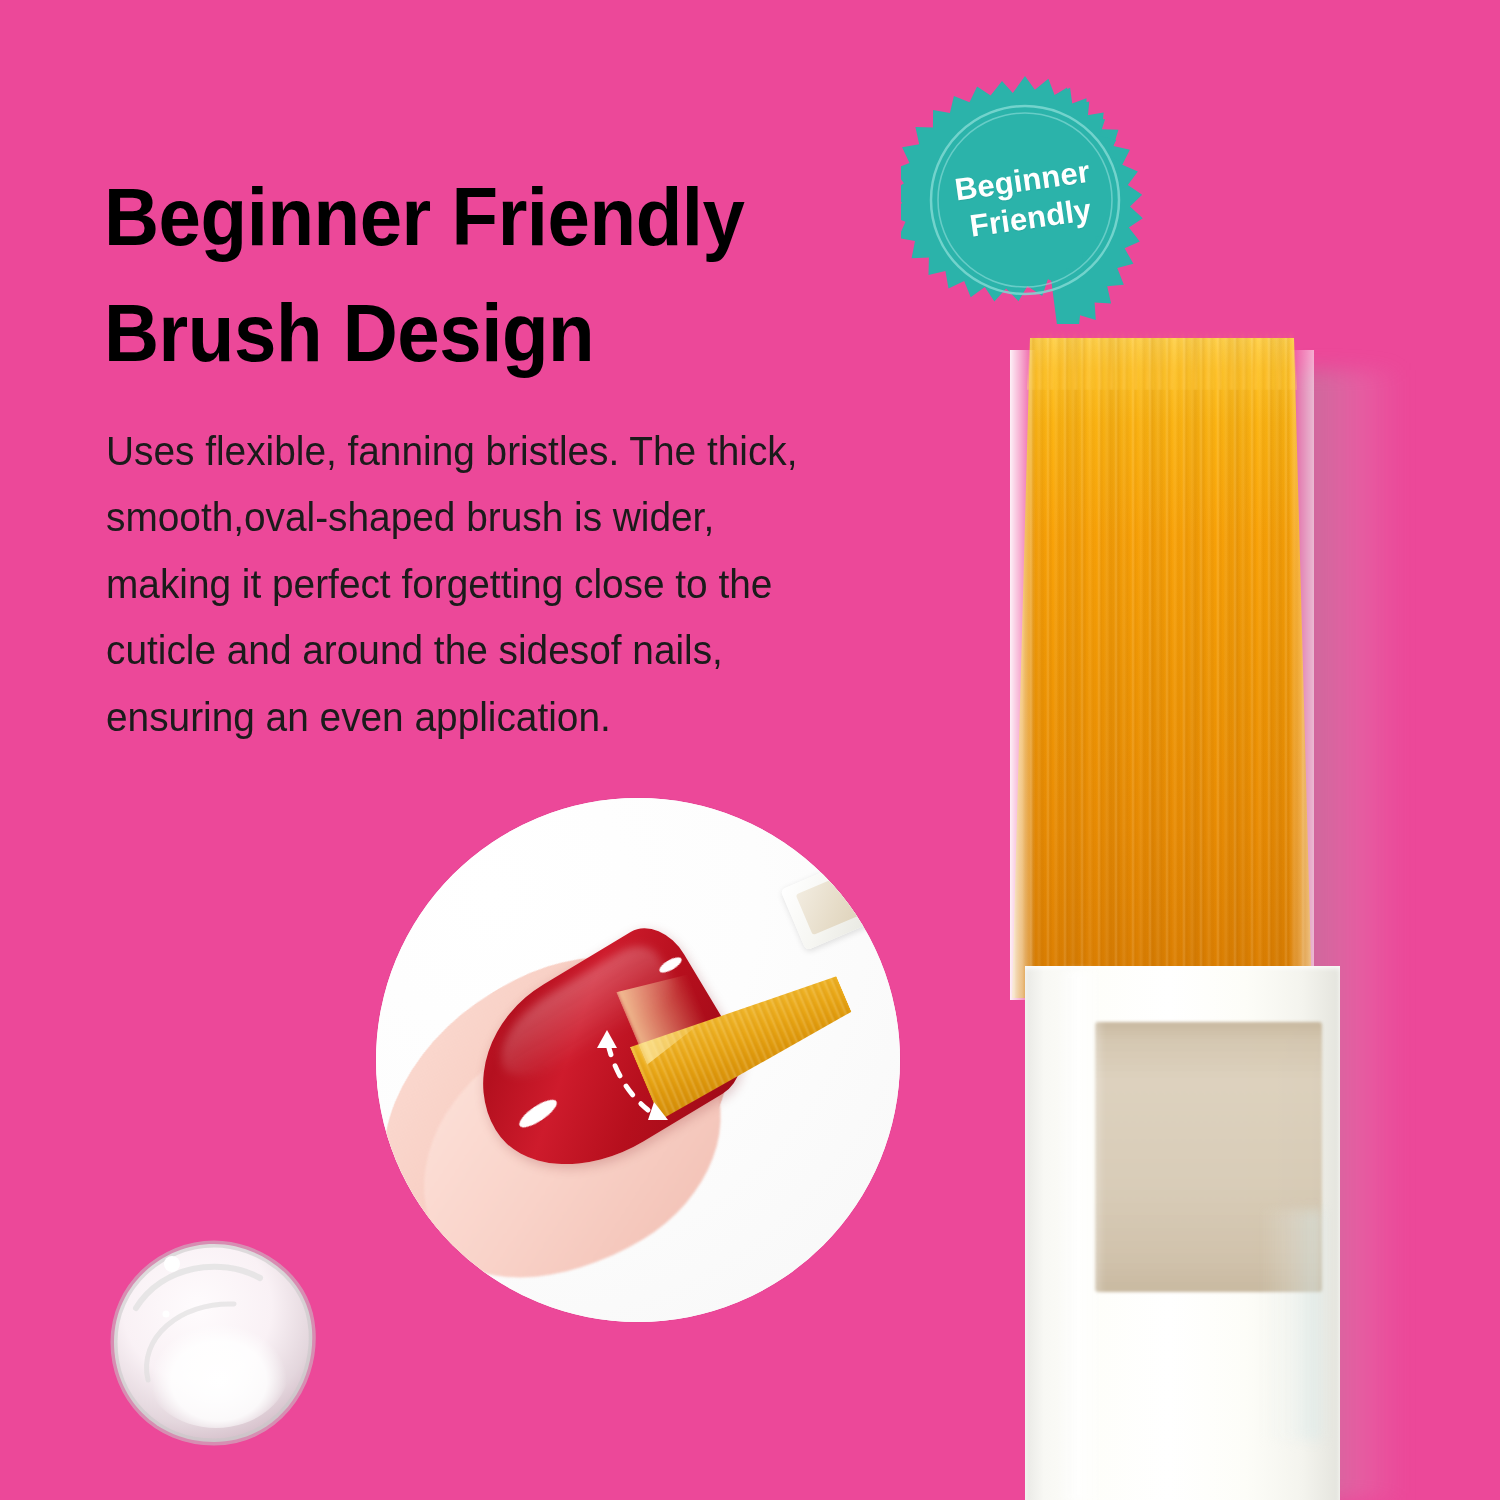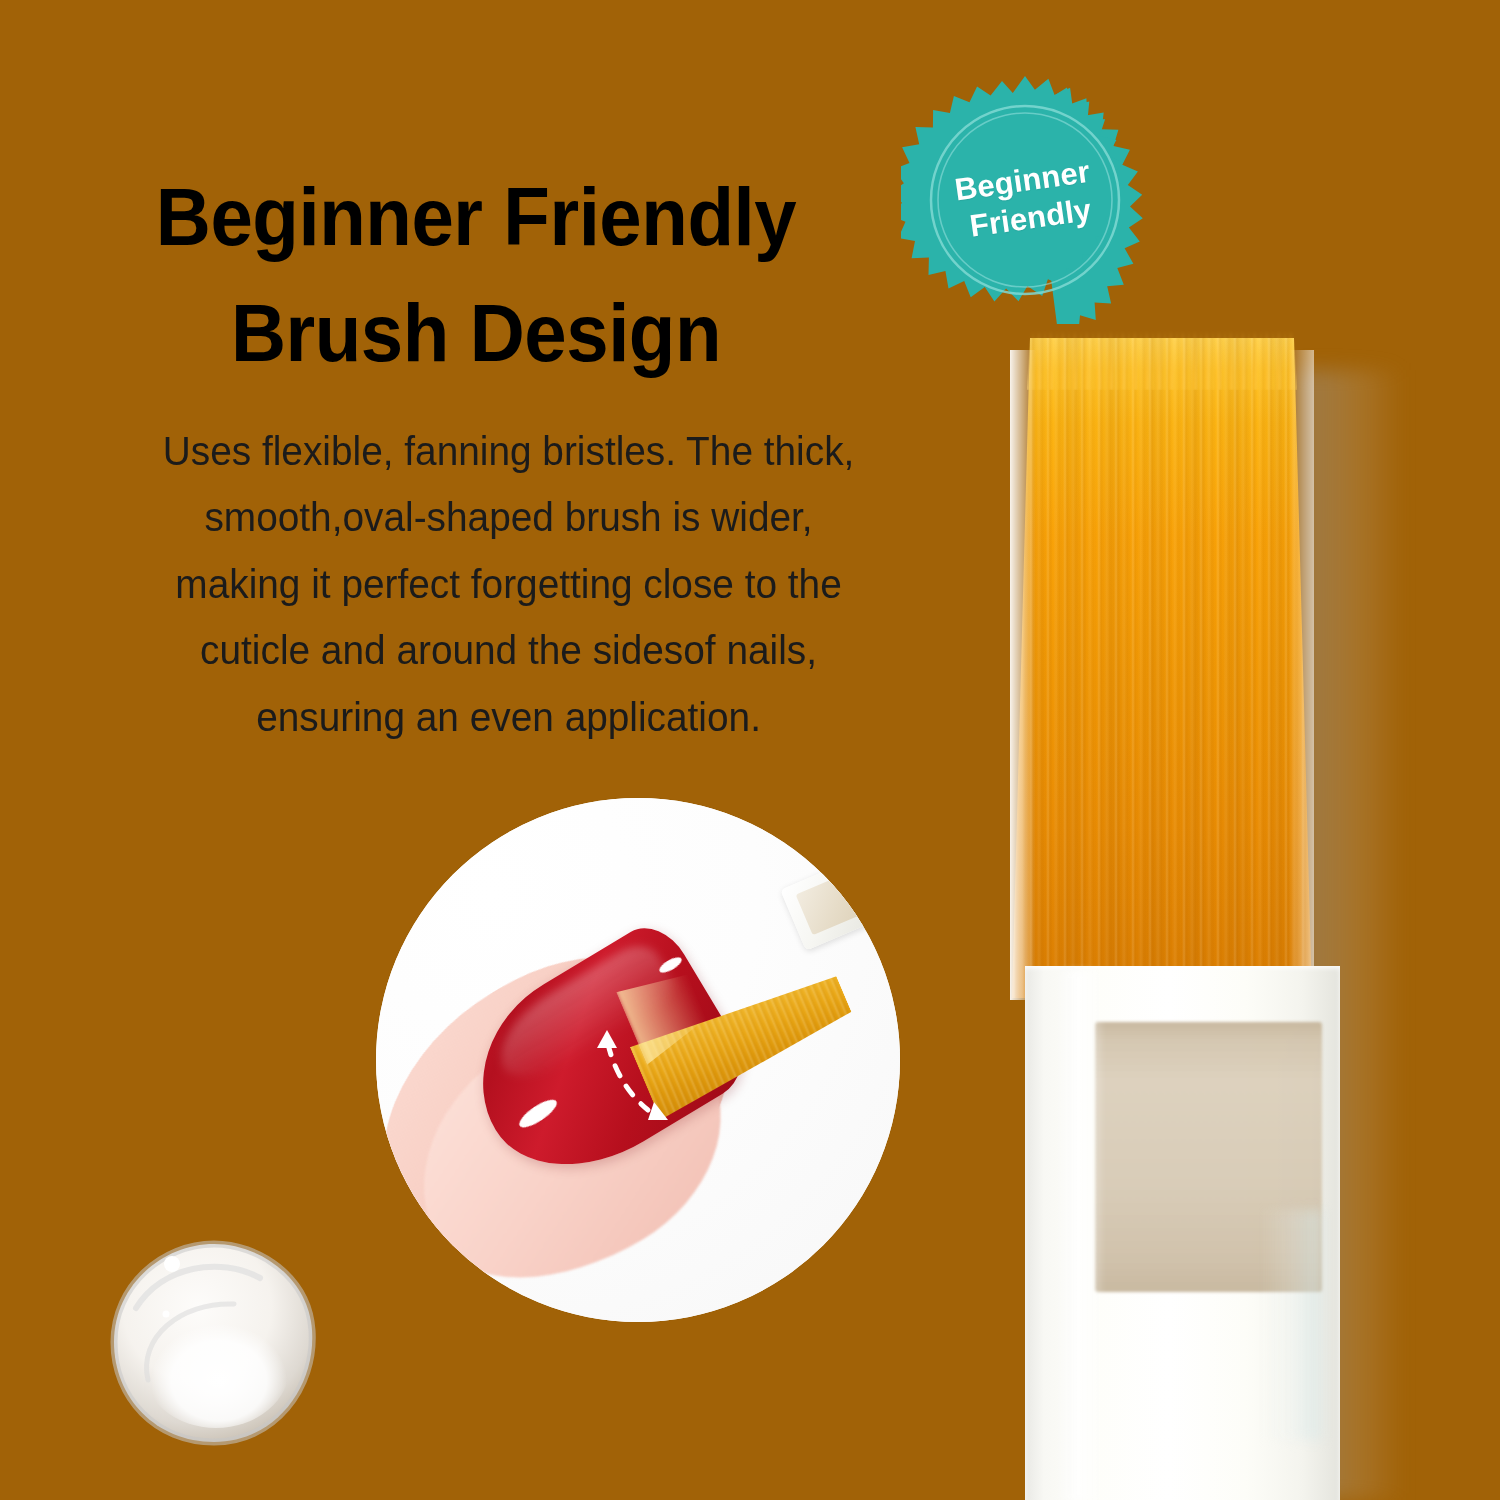--- a/index.html
+++ b/index.html
@@ -8,23 +8,22 @@
     padding: 0;
     background: #ffffff;
   }
   body {
     font-family: "Liberation Sans", sans-serif;
   }
   #stage {
     position: relative;
     width: 1500px;
     height: 1500px;
-    background: #a16207;
+    background: #ec4899;
     overflow: hidden;
-    text-align: center;
   }
 
   
   .headline {
     position: absolute;
     left: 104px;
     top: 104px;
     width: 800px;
     font-family: "Liberation Sans Narrow", "Liberation Sans", sans-serif;
     font-weight: 700;

